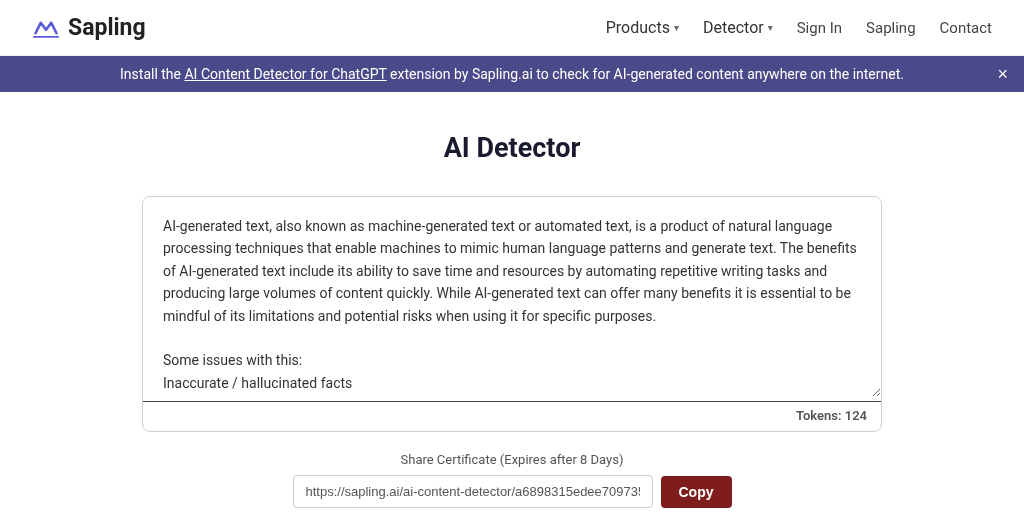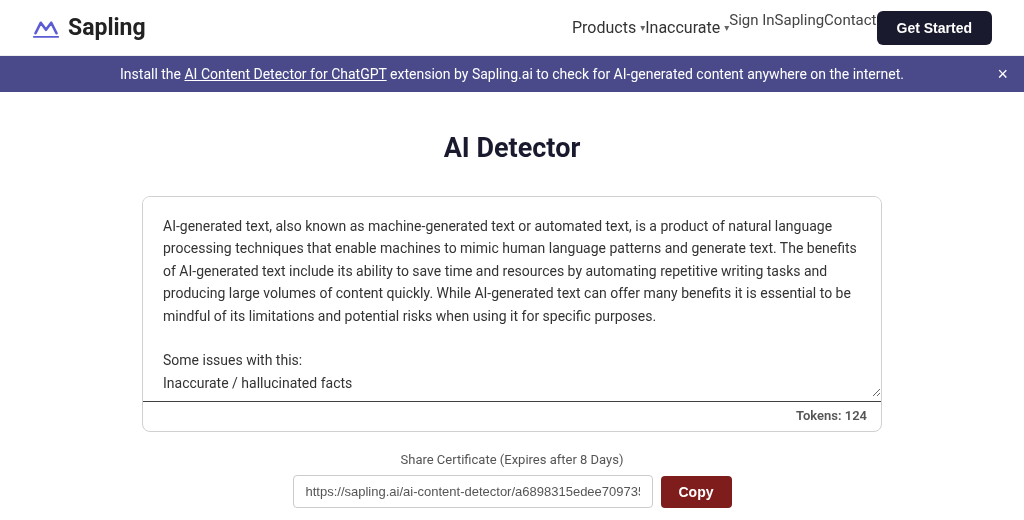--- a/index.html
+++ b/index.html
@@ -6,21 +6,21 @@
     body { font-family: -apple-system, BlinkMacSystemFont, 'Segoe UI', Roboto, sans-serif; background: #fff; color: #333; }
 
     
     nav {
       display: flex; align-items: center; justify-content: space-between;
       padding: 0 32px; height: 56px;
       background: #fff; border-bottom: 1px solid #eee;
     }
     .nav-logo { display: flex; align-items: center; gap: 8px; text-decoration: none; color: #222; font-weight: 700; font-size: 23px; }
     .nav-logo svg { width: 28px; height: 28px; }
-    .nav-links { display: flex; }
+    .nav-links { display: flex; align-items: center; gap: 24px; }
     .nav-links a { text-decoration: none; color: #444; font-size: 15px; }
     .nav-links .dropdown { display: flex; align-items: center; gap: 4px; cursor: pointer; }
     .nav-links .caret { font-size: 10px; color: #666; }
     .btn-get-started {
       background: #1a1a2e; color: #fff; border: none; border-radius: 6px;
       padding: 9px 20px; font-size: 14px; font-weight: 600; cursor: pointer;
     }
 
     
     .banner {
@@ -84,27 +84,26 @@
       <path d="M2 26 L30 26" stroke="#5b5bd6" stroke-width="2" stroke-linecap="round"></path>
     </svg>
     <span>Sapling</span>
   </a>
   <div class="nav-links">
     <span class="dropdown">
       <span>Products</span>
       <span class="caret">▾</span>
     </span>
     <span class="dropdown">
-      <span>Inaccurate</span>
+      <span>Detector</span>
       <span class="caret">▾</span>
     </span>
     <a href="#">Sign In</a>
     <a href="#">Sapling</a>
     <a href="#">Contact</a>
-    <button class="btn-get-started">Get Started</button>
   </div>
 </nav>
 
 <div class="banner">
   <span>
     <span>Install the </span><a href="#">AI Content Detector for ChatGPT</a><span> extension by Sapling.ai to check for AI-generated content anywhere on the internet.</span>
   </span>
   <button class="banner-close">×</button>
 </div>
 

